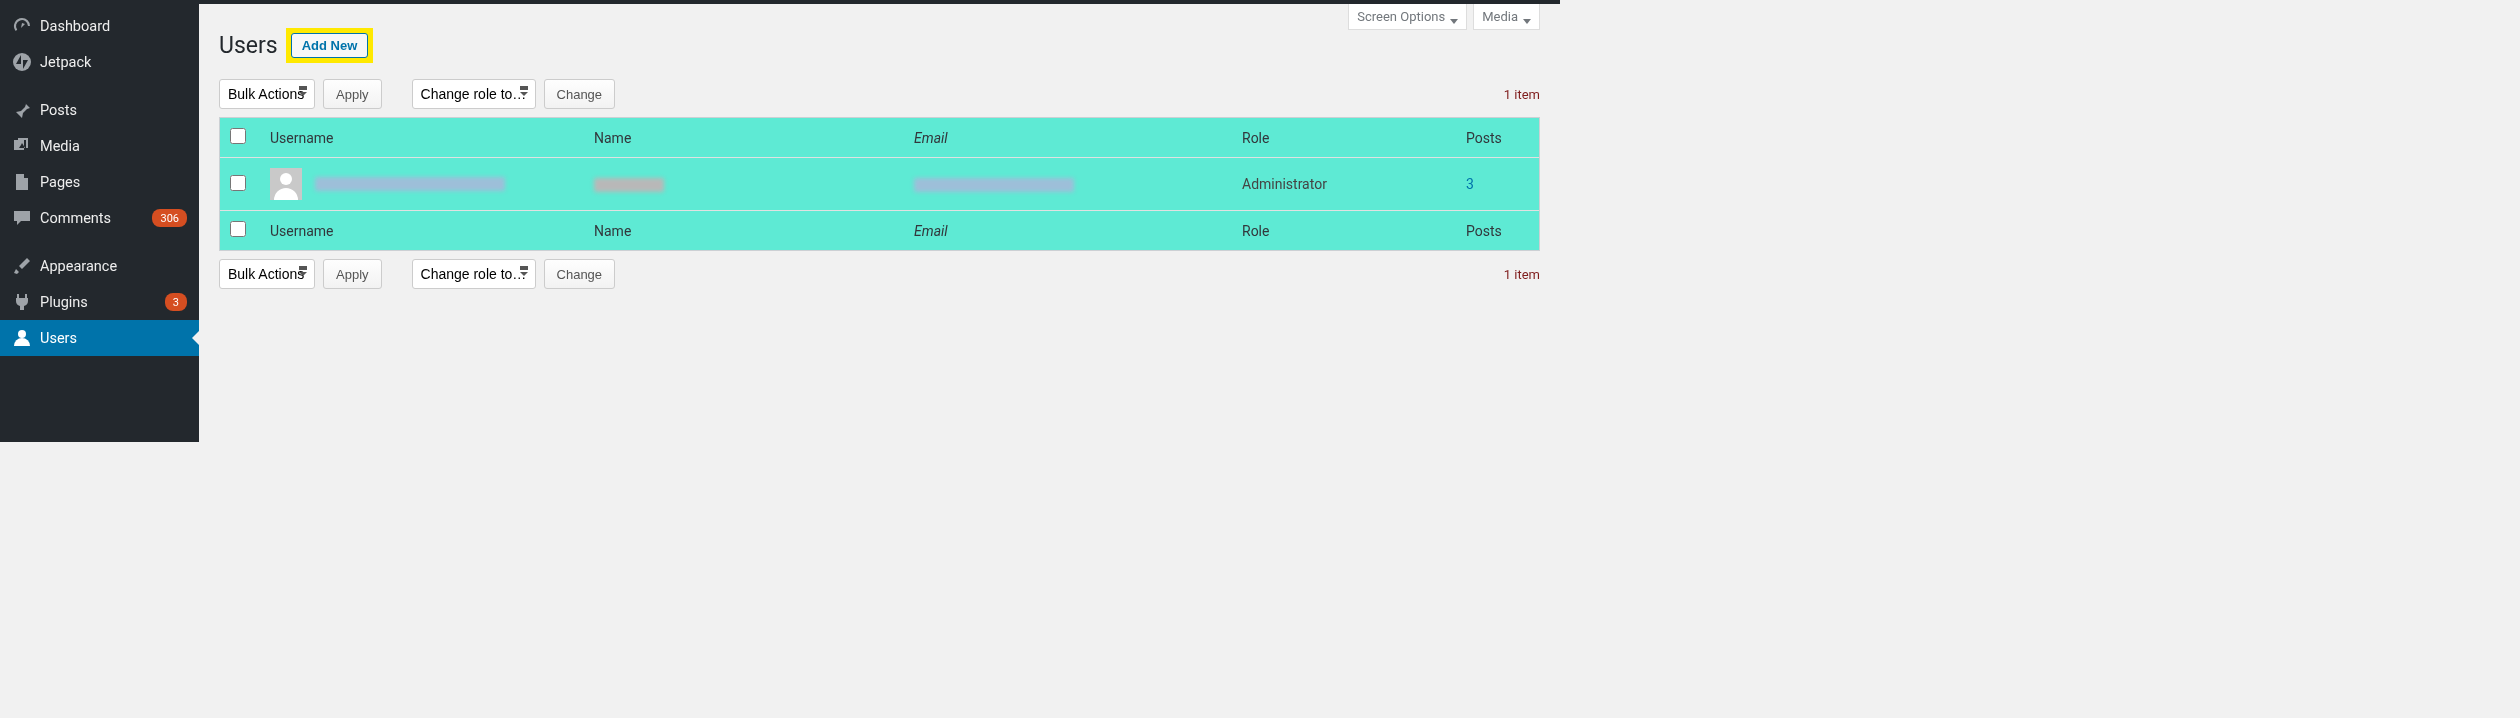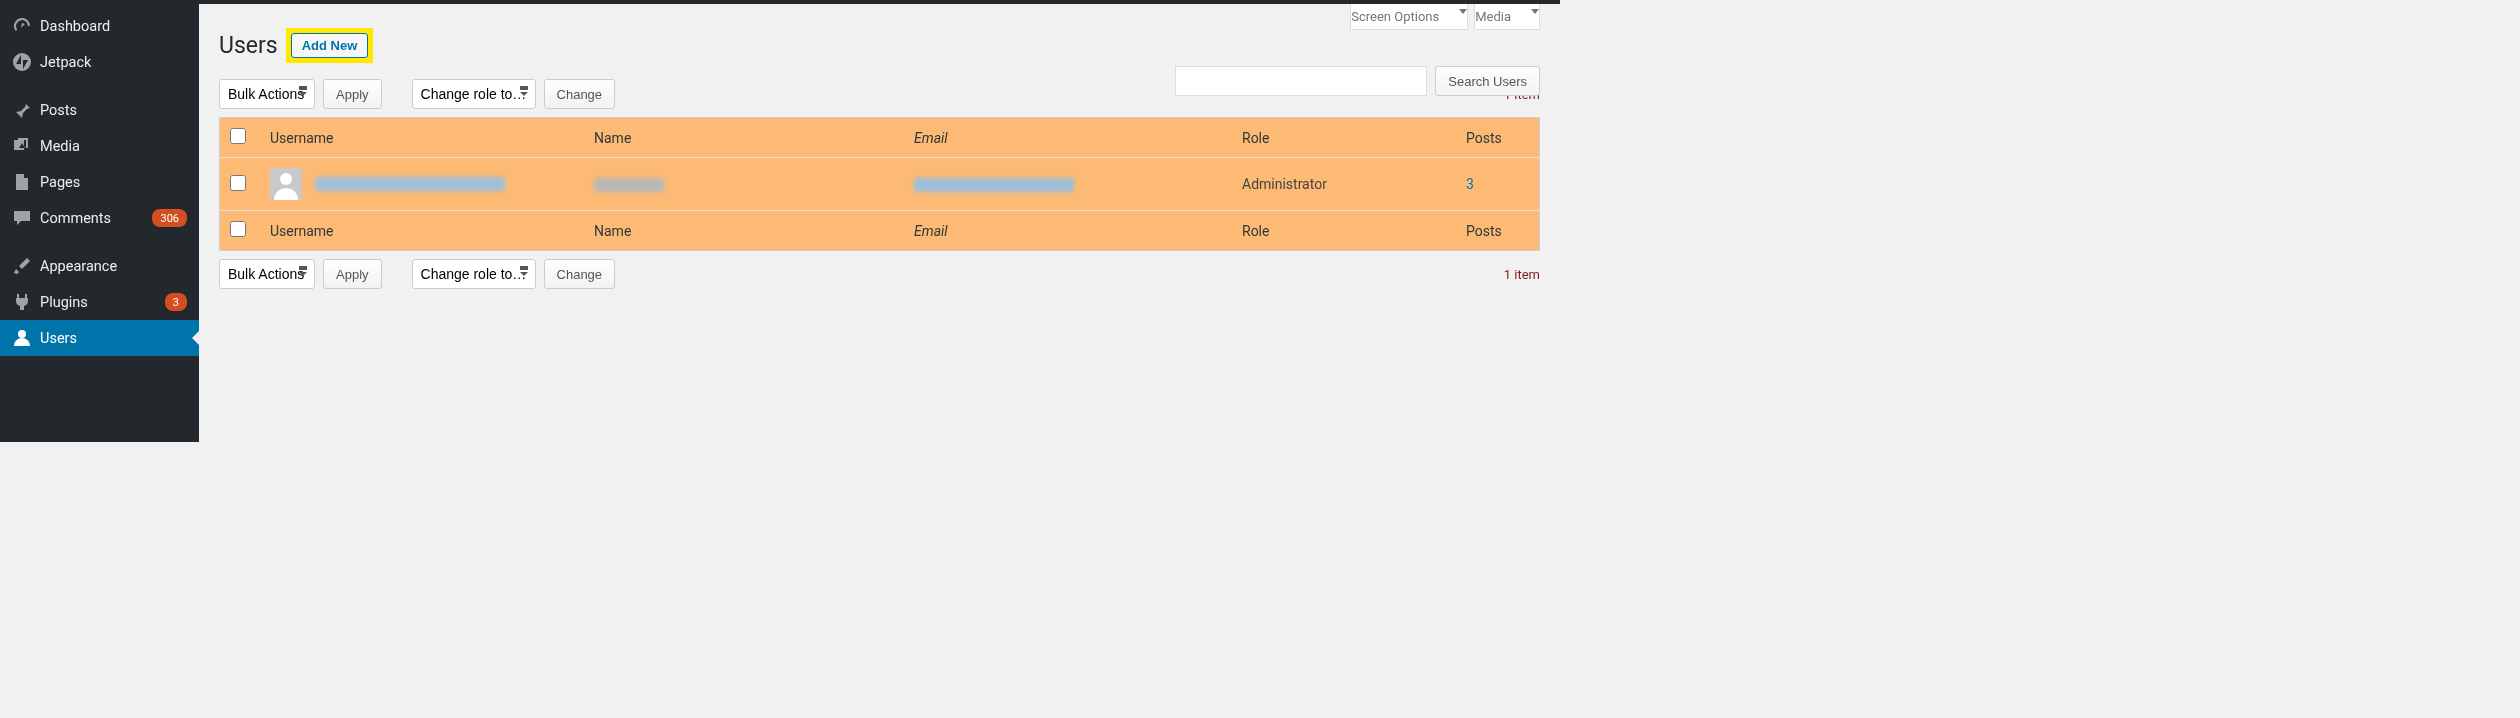--- a/index.html
+++ b/index.html
@@ -86,27 +86,27 @@
       position: absolute;
       top: 4px;
       right: 20px;
       display: flex;
       gap: 6px;
     }
     .screen-tab {
       background: #fff;
       border: 1px solid #ddd;
       border-top: none;
-      padding: 5px 0;
+      padding: 5px 8px;
       font-size: 13px;
       color: #72777c;
       cursor: pointer;
       display: flex;
-      align-items: flex-start;
-      gap: 20px;
+      align-items: flex-end;
+      gap: 5px;
     }
     .tri-down {
       width: 0; height: 0;
       border-left: 4px solid transparent;
       border-right: 4px solid transparent;
       border-top: 5px solid #72777c;
     }
     
     .wrap { padding: 10px 20px 0; }
     .heading {
@@ -216,21 +216,21 @@
     }
     .items-count {
       margin-left: auto;
       color: #7f1d1d;
       font-size: 13px;
     }
     
     
     table.wp-list {
       width: 100%;
-      background: #fdba74;
+      background: #5eead4;
       border: 1px solid #ccd0d4;
       border-spacing: 0;
       margin-top: 6px;
     }
     table.wp-list th, table.wp-list td {
       text-align: left;
       padding: 10px 10px;
       font-size: 14px;
       vertical-align: middle;
     }
@@ -386,24 +386,20 @@
 
     <div class="wrap">
       <div class="heading">
         <h1>Users</h1>
         <span class="add-new-wrap">
           <button class="add-new">Add New</button>
         </span>
       </div>
 
 
-      <div class="search-box">
-        <input class="search-input" type="text" style="">
-        <button class="button">Search Users</button>
-      </div>
 
       <div class="tablenav">
         <span class="select-wrap">
           <select class="wpselect">
             <option>Bulk Actions</option>
           </select>
         </span>
         <button class="button">Apply</button>
         <span style="width:14px"></span>
         <span class="select-wrap">

